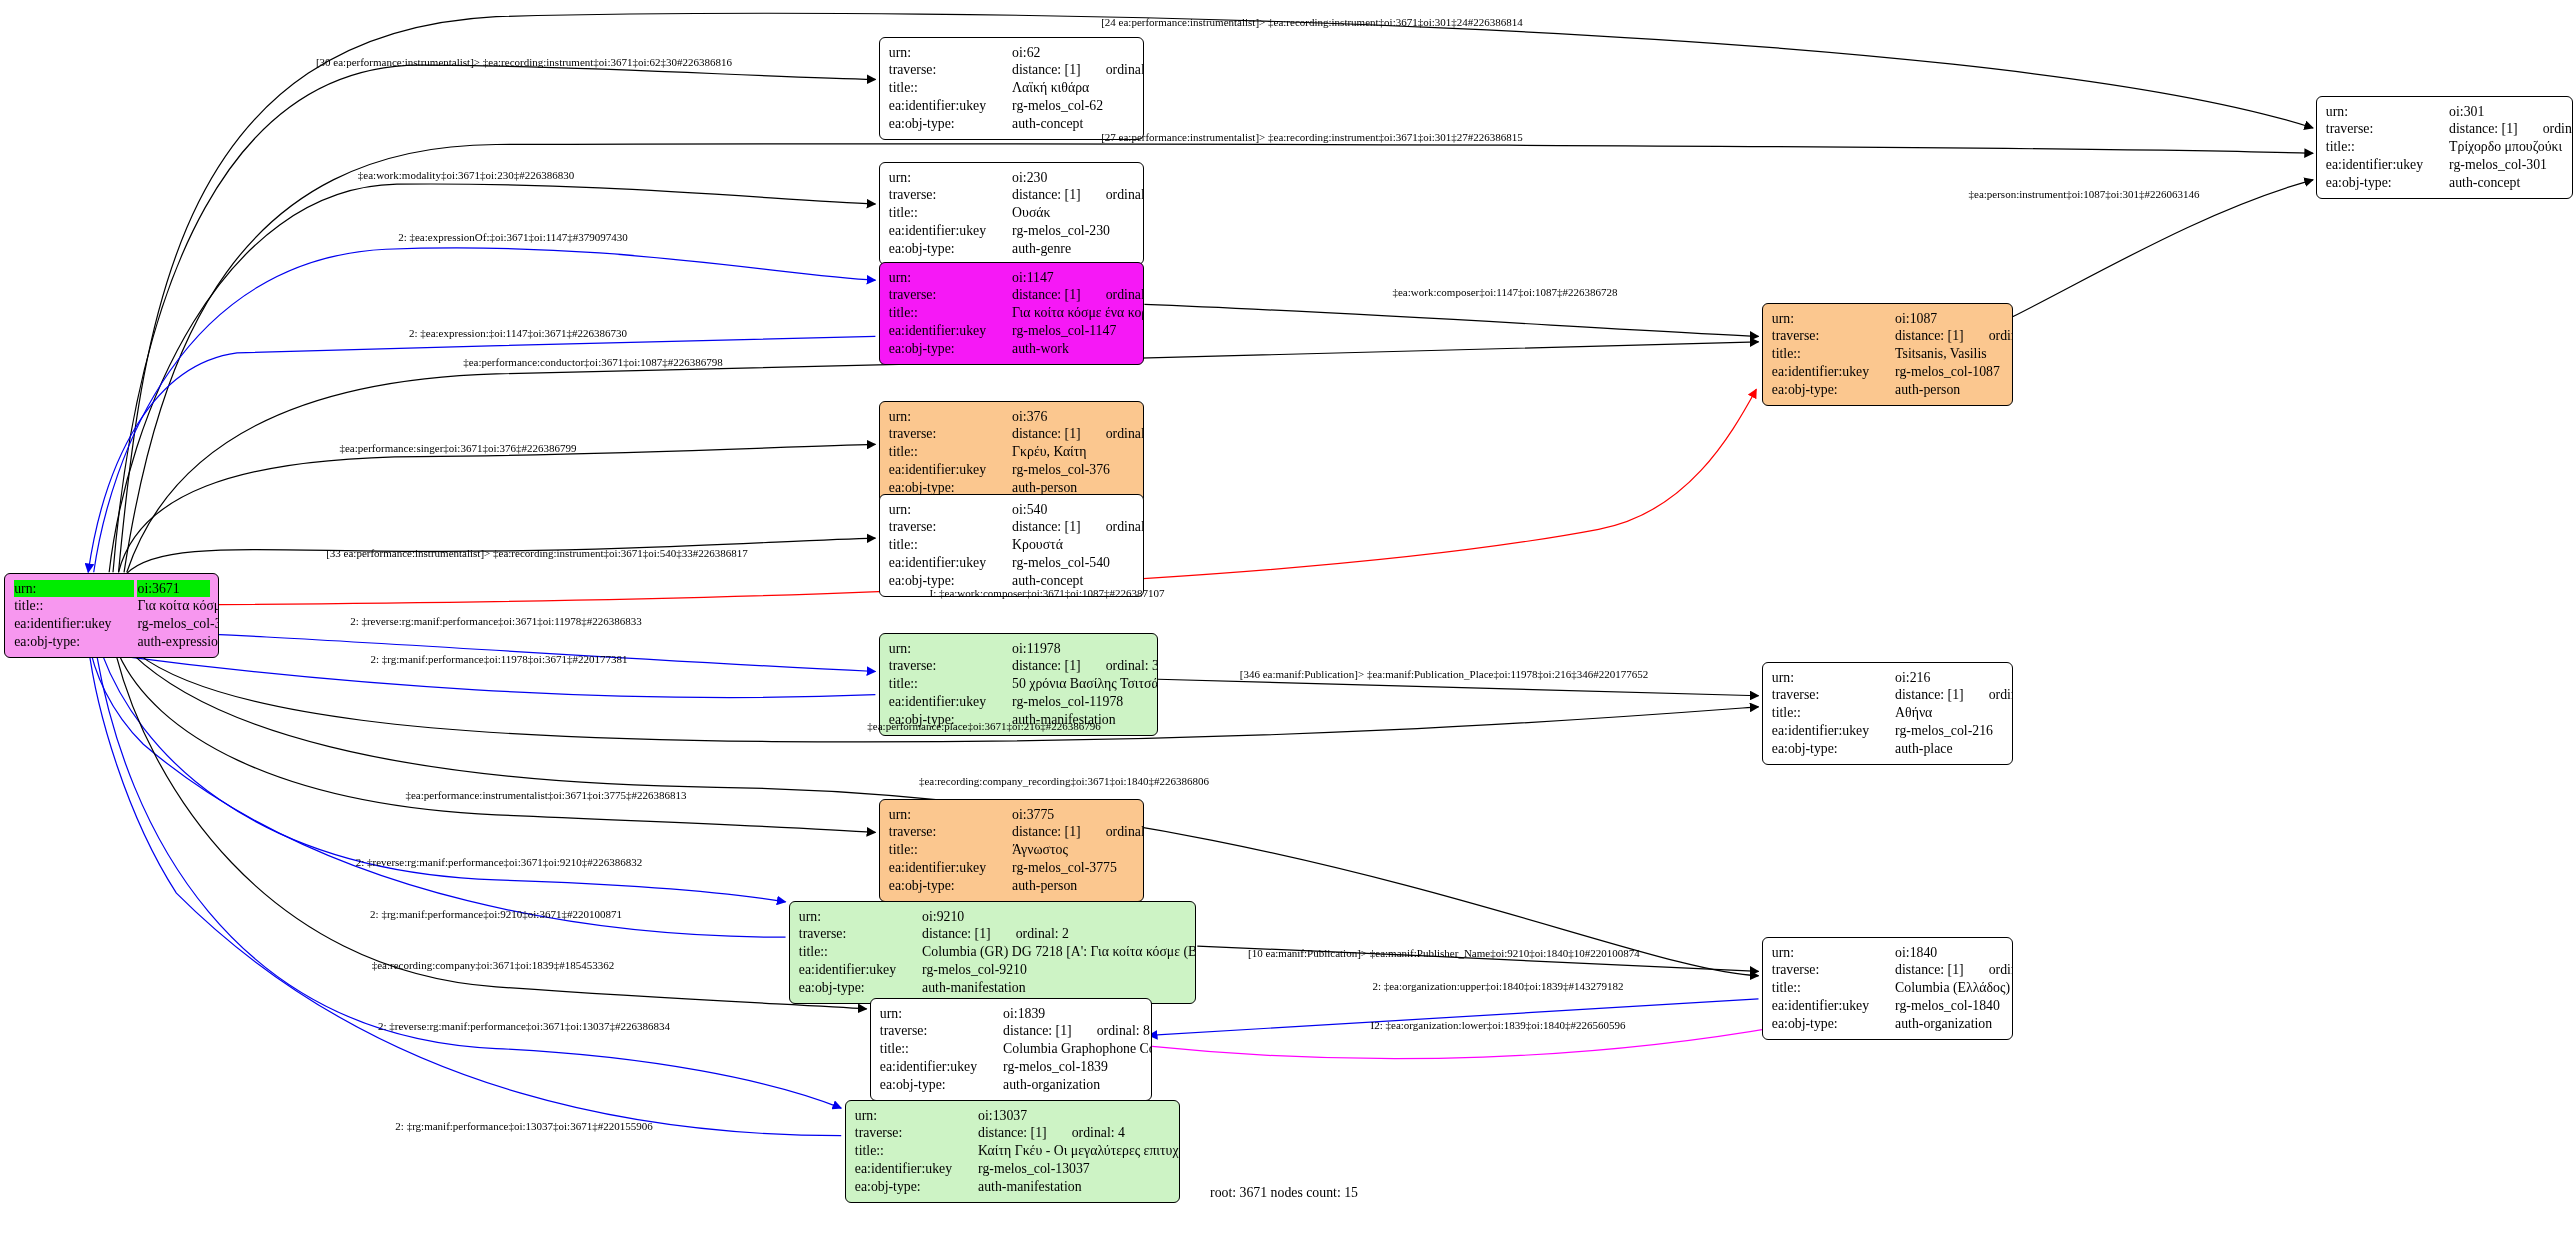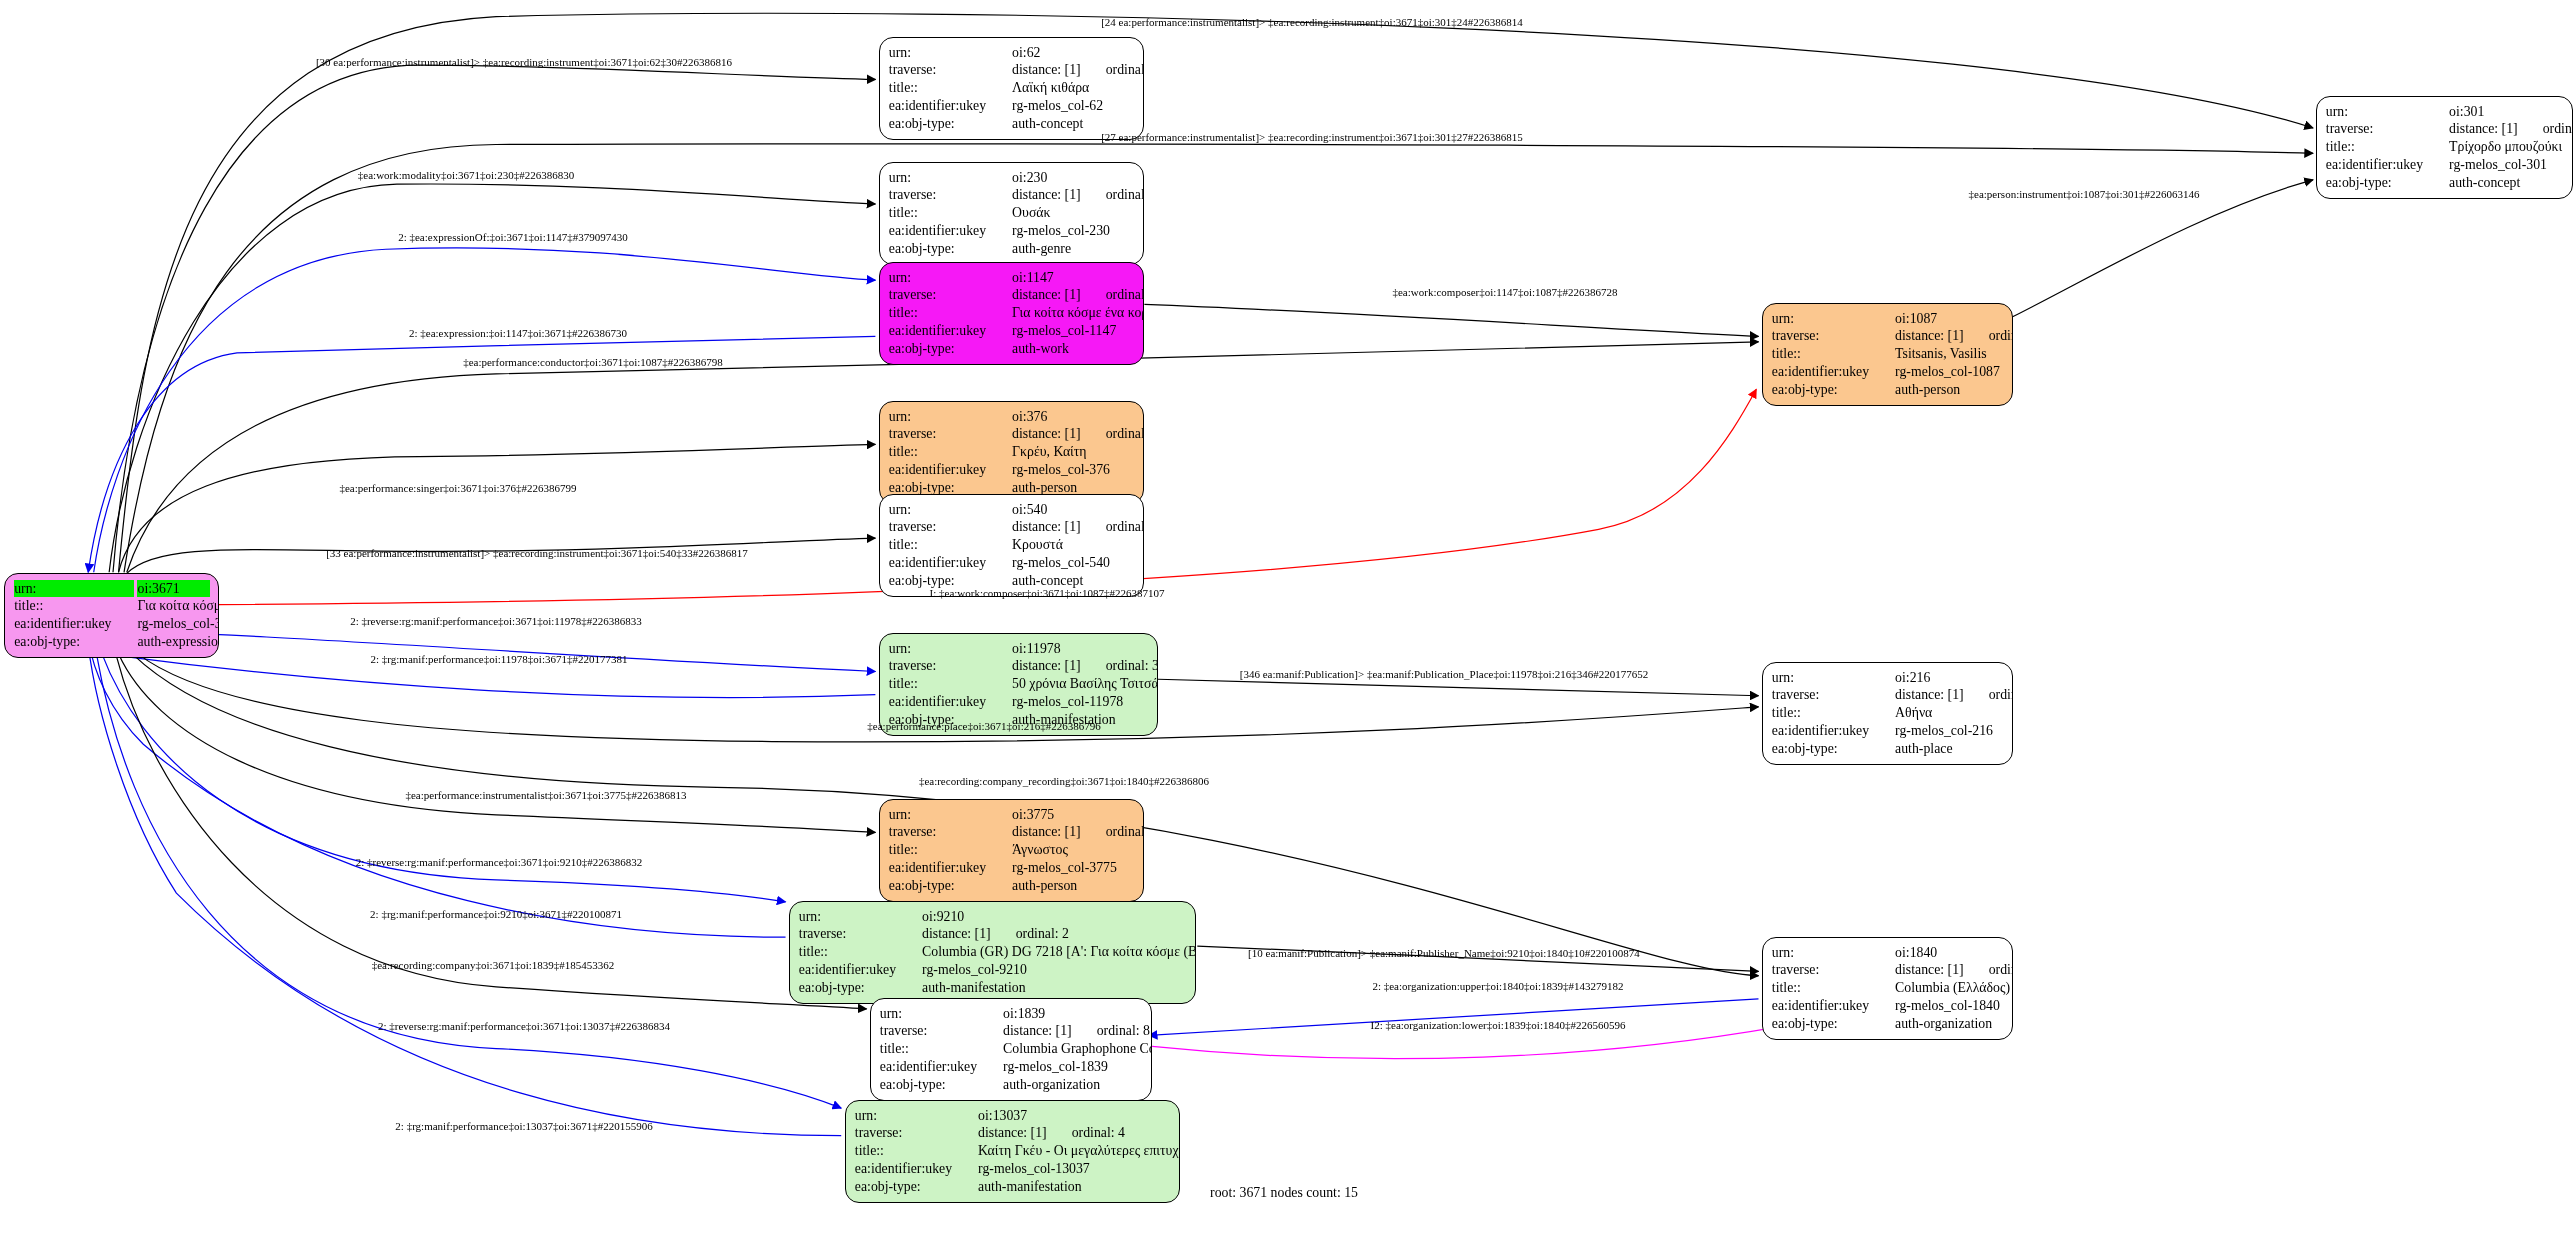--- a/index.html
+++ b/index.html
@@ -19,21 +19,21 @@
     position: absolute;
     left: 0; top: 0;
     width: 2576px;
     height: 1246px;
     pointer-events: none;
   }
   .node {
     position: absolute;
     box-sizing: border-box;
     border: 1.1px solid #000000;
-    border-radius: 14px;
+    border-radius: 6px;
     background: #ffffff;
     padding: 5.5px 8.8px 5.5px 8.8px;
     font-size: 13.8px;
     line-height: 1.30;
     color: #000000;
     white-space: nowrap;
     overflow: hidden;
   }
   .node.pink   { background: #f797ef; }
   .node.magenta{ background: #f618f6; }
@@ -497,21 +497,21 @@
 
   <div class="edge-label" style="left:1312px; top:22px;">[24 ea:performance:instrumentalist]&gt; ‡ea:recording:instrument‡oi:3671‡oi:301‡24#226386814</div>
   <div class="edge-label" style="left:524px; top:62px;">[30 ea:performance:instrumentalist]&gt; ‡ea:recording:instrument‡oi:3671‡oi:62‡30#226386816</div>
   <div class="edge-label" style="left:1312px; top:137px;">[27 ea:performance:instrumentalist]&gt; ‡ea:recording:instrument‡oi:3671‡oi:301‡27#226386815</div>
   <div class="edge-label" style="left:466px; top:175px;">‡ea:work:modality‡oi:3671‡oi:230‡#226386830</div>
   <div class="edge-label" style="left:513px; top:237px;">2: ‡ea:expressionOf:‡oi:3671‡oi:1147‡#379097430</div>
   <div class="edge-label" style="left:2084px; top:194px;">‡ea:person:instrument‡oi:1087‡oi:301‡#226063146</div>
   <div class="edge-label" style="left:518px; top:333px;">2: ‡ea:expression:‡oi:1147‡oi:3671‡#226386730</div>
   <div class="edge-label" style="left:1505px; top:292px;">‡ea:work:composer‡oi:1147‡oi:1087‡#226386728</div>
   <div class="edge-label" style="left:593px; top:362px;">‡ea:performance:conductor‡oi:3671‡oi:1087‡#226386798</div>
-  <div class="edge-label" style="left:458px; top:448px;margin-top:40px;">‡ea:performance:singer‡oi:3671‡oi:376‡#226386799</div>
+  <div class="edge-label" style="left:458px; top:448px;">‡ea:performance:singer‡oi:3671‡oi:376‡#226386799</div>
   <div class="edge-label" style="left:537px; top:553px;">[33 ea:performance:instrumentalist]&gt; ‡ea:recording:instrument‡oi:3671‡oi:540‡33#226386817</div>
   <div class="edge-label" style="left:1047px; top:593px;">I: ‡ea:work:composer‡oi:3671‡oi:1087‡#226387107</div>
   <div class="edge-label" style="left:496px; top:621px;">2: ‡reverse:rg:manif:performance‡oi:3671‡oi:11978‡#226386833</div>
   <div class="edge-label" style="left:499px; top:659px;">2: ‡rg:manif:performance‡oi:11978‡oi:3671‡#220177381</div>
   <div class="edge-label" style="left:1444px; top:674px;">[346 ea:manif:Publication]&gt; ‡ea:manif:Publication_Place‡oi:11978‡oi:216‡346#220177652</div>
   <div class="edge-label" style="left:984px; top:726px;">‡ea:performance:place‡oi:3671‡oi:216‡#226386796</div>
   <div class="edge-label" style="left:1064px; top:781px;">‡ea:recording:company_recording‡oi:3671‡oi:1840‡#226386806</div>
   <div class="edge-label" style="left:546px; top:795px;">‡ea:performance:instrumentalist‡oi:3671‡oi:3775‡#226386813</div>
   <div class="edge-label" style="left:499px; top:862px;">2: ‡reverse:rg:manif:performance‡oi:3671‡oi:9210‡#226386832</div>
   <div class="edge-label" style="left:496px; top:914px;">2: ‡rg:manif:performance‡oi:9210‡oi:3671‡#220100871</div>

